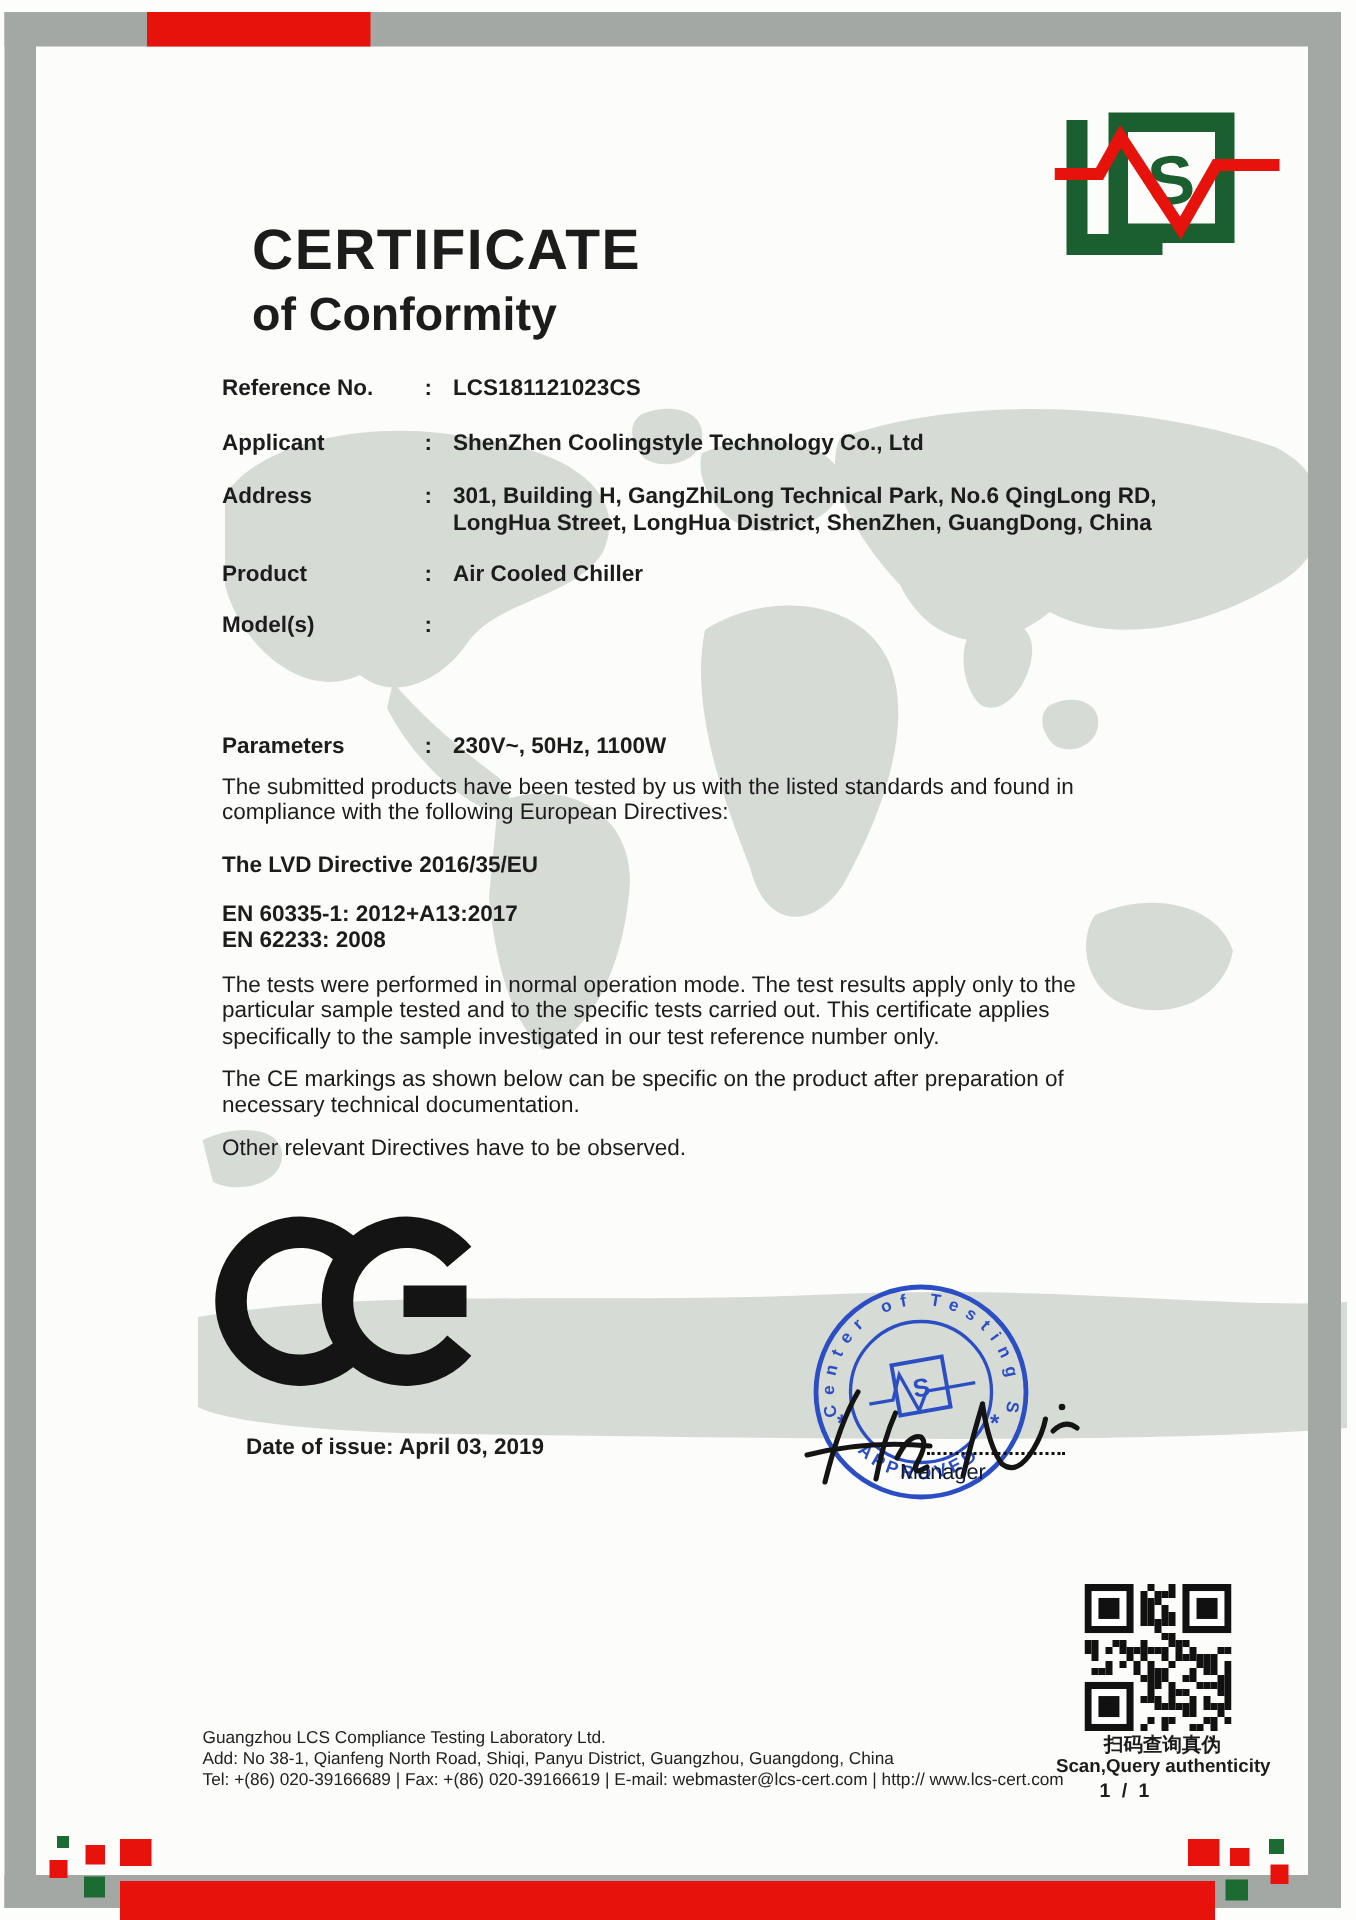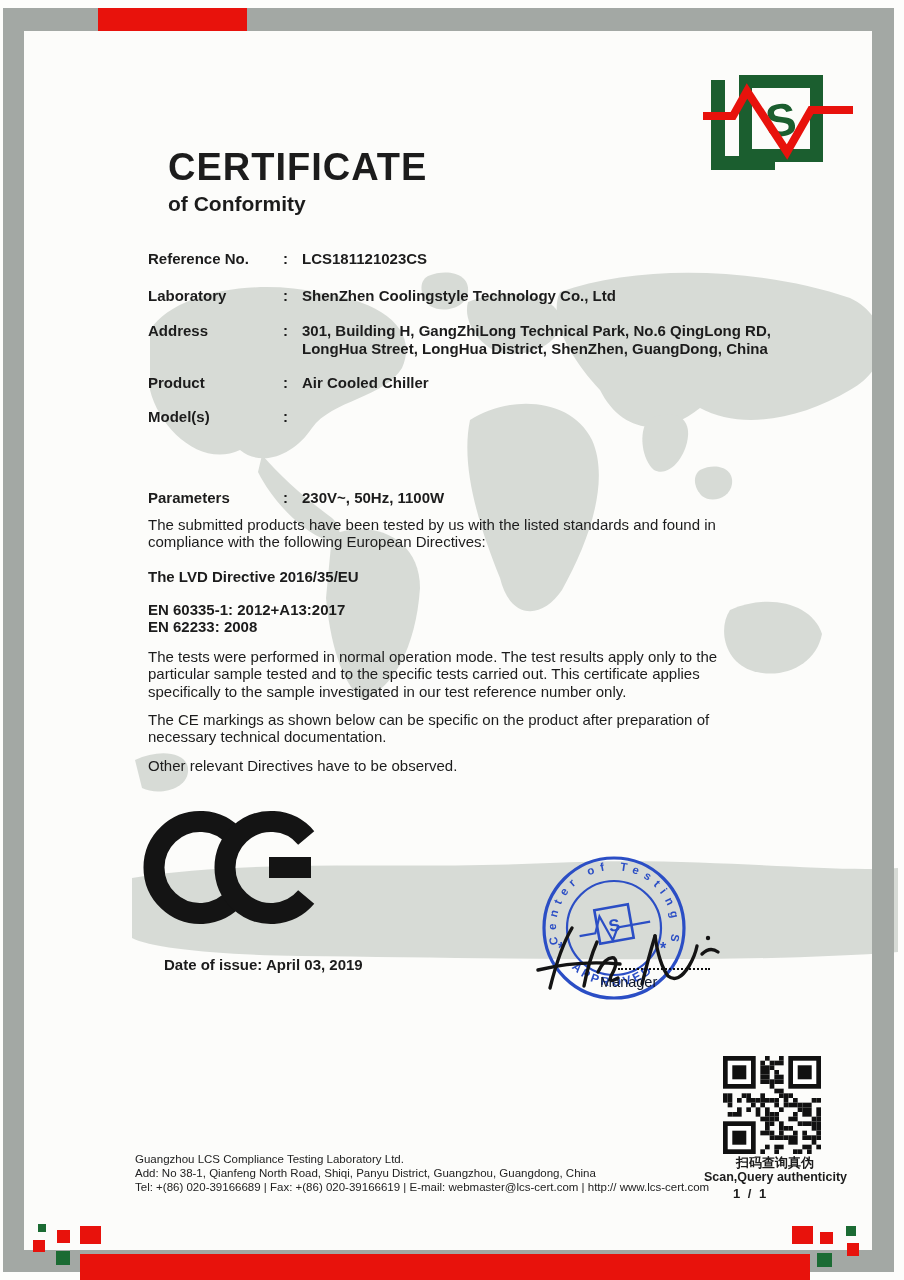--- a/index.html
+++ b/index.html
@@ -17,21 +17,21 @@
   .dec{z-index:4;}
   .red{background:#e8120c;}
   .green{background:#1b6b33;}
   .top-red{left:98px;top:8px;width:149px;height:23px;}
   .bottom-red-bar{left:80px;top:1254px;width:730px;height:26px;}
   
   #map{left:0;top:0;z-index:1;}
   
   .content{z-index:2;}
   .title1{left:168px;top:146px;font-size:38px;font-weight:bold;letter-spacing:1px;}
-  .title2{left:168px;top:192px;font-size:21px;font-weight:bold;}
+  .title2{left:168px;top:192px;font-size:31px;font-weight:bold;}
   .field{left:148px;display:flex;font-size:15px;font-weight:bold;line-height:17.5px;}
   .f-label{width:135px;}
   .f-colon{width:19px;}
   .f-value{width:480px;}
   .para{left:148px;width:594px;font-size:15px;line-height:17.3px;}
   .bold{font-weight:bold;}
   .date-issue{left:164px;top:956px;font-size:15px;font-weight:bold;}
   
   .stamp-wrap{left:538px;top:852px;width:152px;height:152px;}
   .sig-wrap{left:536px;top:920px;width:200px;height:75px;}
@@ -95,21 +95,21 @@
 
 <div class="abs content title1">CERTIFICATE</div>
 <div class="abs content title2">of Conformity</div>
 
 <div class="abs content field" style="top:250px;">
   <span class="f-label">Reference No.</span>
   <span class="f-colon">:</span>
   <span class="f-value">LCS181121023CS</span>
 </div>
 <div class="abs content field" style="top:287px;">
-  <span class="f-label">Laboratory</span>
+  <span class="f-label">Applicant</span>
   <span class="f-colon">:</span>
   <span class="f-value">ShenZhen Coolingstyle Technology Co., Ltd</span>
 </div>
 <div class="abs content field" style="top:322px;">
   <span class="f-label">Address</span>
   <span class="f-colon">:</span>
   <span class="f-value">301, Building H, GangZhiLong Technical Park, No.6 QingLong RD, LongHua Street, LongHua District, ShenZhen, GuangDong, China</span>
 </div>
 <div class="abs content field" style="top:374px;">
   <span class="f-label">Product</span>

